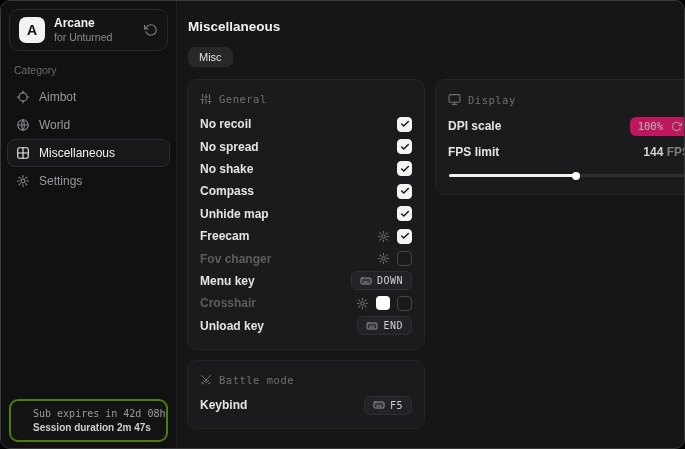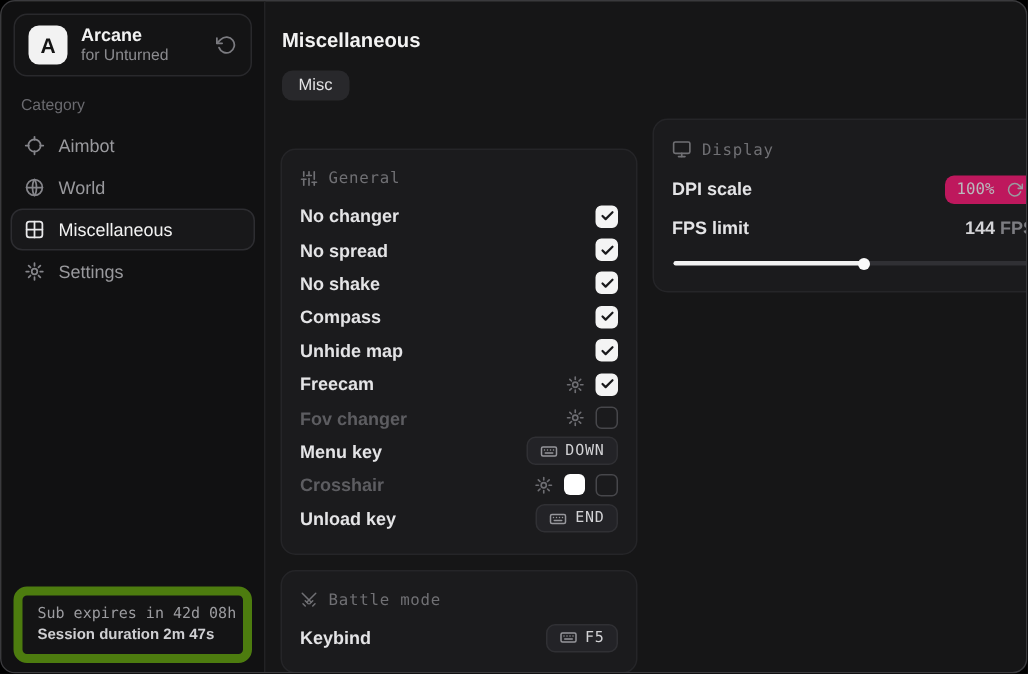--- a/index.html
+++ b/index.html
@@ -22,29 +22,29 @@
   .brand-text{display:flex;flex-direction:column;line-height:1.25;}
   .brand-name{font-size:12px;font-weight:bold;color:#f2f2f2;}
   .brand-sub{font-size:10.5px;color:#8b8b8f;}
   .brand-refresh{margin-left:auto;color:#7b7b80;display:flex;}
   .category{margin:13px 13px 7px;font-size:10.5px;color:#6a6a6f;}
   .nav{display:flex;flex-direction:column;padding:0 6px;}
   .nav-item{height:28px;display:flex;align-items:center;gap:9px;padding:0 8px;border-radius:8px;font-size:12px;color:#99999d;border:1px solid transparent;cursor:pointer;}
   .nav-item .nicon{display:flex;color:#85858a;}
   .nav-item.active{background:#18181a;border-color:#2d2d31;color:#f2f2f2;}
   .nav-item.active .nicon{color:#e8e8ea;}
-  .sidebar-footer{position:absolute;left:8px;right:8px;bottom:6px;border:6px solid #4d7c0f;border-radius:9px;padding:7px 10px;background:#141415;}
+  .sidebar-footer{position:absolute;left:8px;right:8px;bottom:6px;border:2px solid #4d7c0f;border-radius:9px;padding:7px 22px;background:#141415;}
   .sub-expires{font-family:"DejaVu Sans Mono", monospace;font-size:10px;color:#9c9ca0;white-space:nowrap;}
   .session-duration{margin-top:3px;font-size:10px;color:#cfcfd2;font-weight:bold;white-space:nowrap;}
   
   .main{flex:1;padding:16px 13px 12px 10px;position:relative;}
   .page-title{font-size:13.5px;font-weight:bold;color:#f2f2f2;margin:2px 0 0 1px;}
   .tab-pill{display:inline-flex;align-items:center;margin:13px 0 0 1px;background:#28282b;border-radius:7px;padding:4px 11px;font-size:11px;color:#e3e3e5;cursor:pointer;}
   .content{display:flex;gap:10px;margin-top:12px;align-items:flex-start;}
-  .col-left{width:238px;flex-shrink:0;margin-top:20px;}
+  .col-left{width:238px;flex-shrink:0;}
   .col-right{width:268px;flex-shrink:0;}
   .panel{background:#1b1b1d;border:1px solid #252528;border-radius:10px;padding:10px 12px 12px;}
   .panel + .panel{margin-top:10px;}
   .panel-header{display:flex;align-items:center;gap:7px;color:#707074;font-family:"DejaVu Sans Mono", monospace;font-size:10.5px;letter-spacing:0.5px;margin:3px 0 8px;}
   .panel-header .picon{display:flex;color:#707074;}
   .row{display:flex;align-items:center;justify-content:space-between;height:22.4px;}
   .row-label{font-size:12px;font-weight:bold;color:#e4e4e6;}
   .row-label.dim{color:#5d5d61;}
   .controls{display:flex;align-items:center;gap:7px;}
   .gear-small{display:flex;color:#6e6e73;cursor:pointer;}
@@ -161,21 +161,21 @@
                   <line x1="19" y1="13" x2="19" y2="3"></line>
                   <line x1="2" y1="13" x2="8" y2="13"></line>
                   <line x1="9" y1="8" x2="15" y2="8"></line>
                   <line x1="16" y1="17" x2="22" y2="17"></line>
                 </svg>
             </span>
             <span>General</span>
           </div>
 
           <div class="row">
-            <span class="row-label">No changer</span>
+            <span class="row-label">No recoil</span>
             <div class="controls">
               <span class="checkbox checked">
                   <svg width="10" height="10" viewBox="0 0 24 24" fill="none" stroke="#19191b" stroke-width="3.5" stroke-linecap="round" stroke-linejoin="round">
                     <path d="M20 6L9 17l-5-5"></path>
                   </svg>
                 </span>
             </div>
           </div>
 
           <div class="row">

